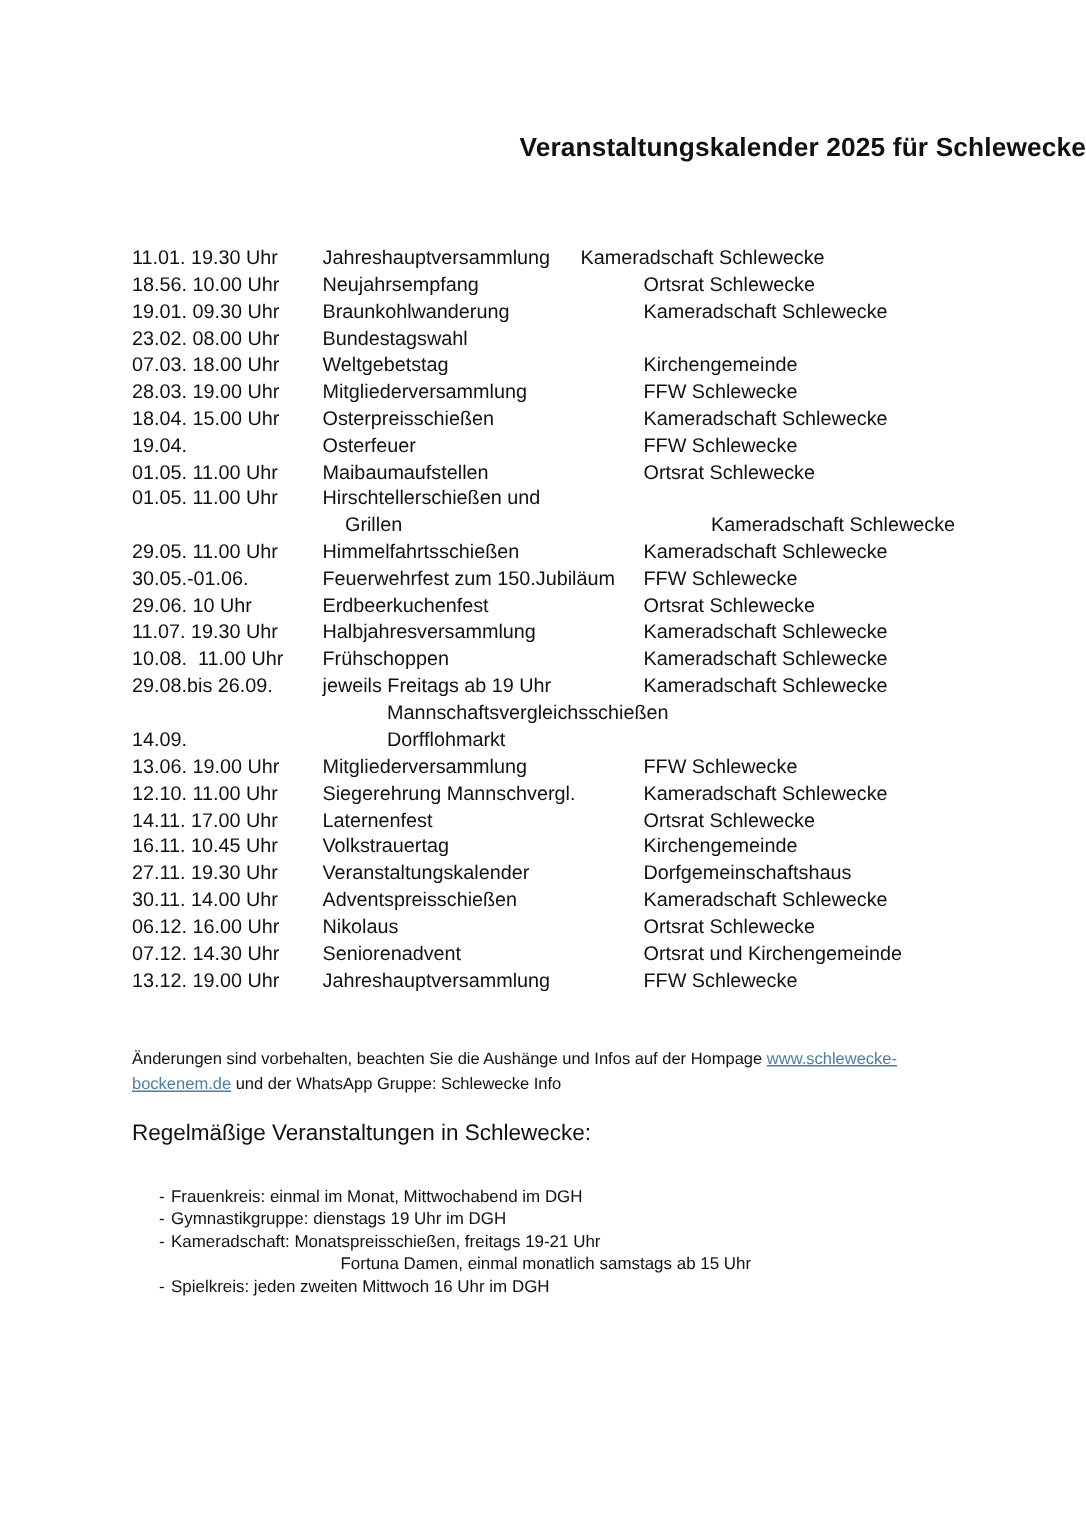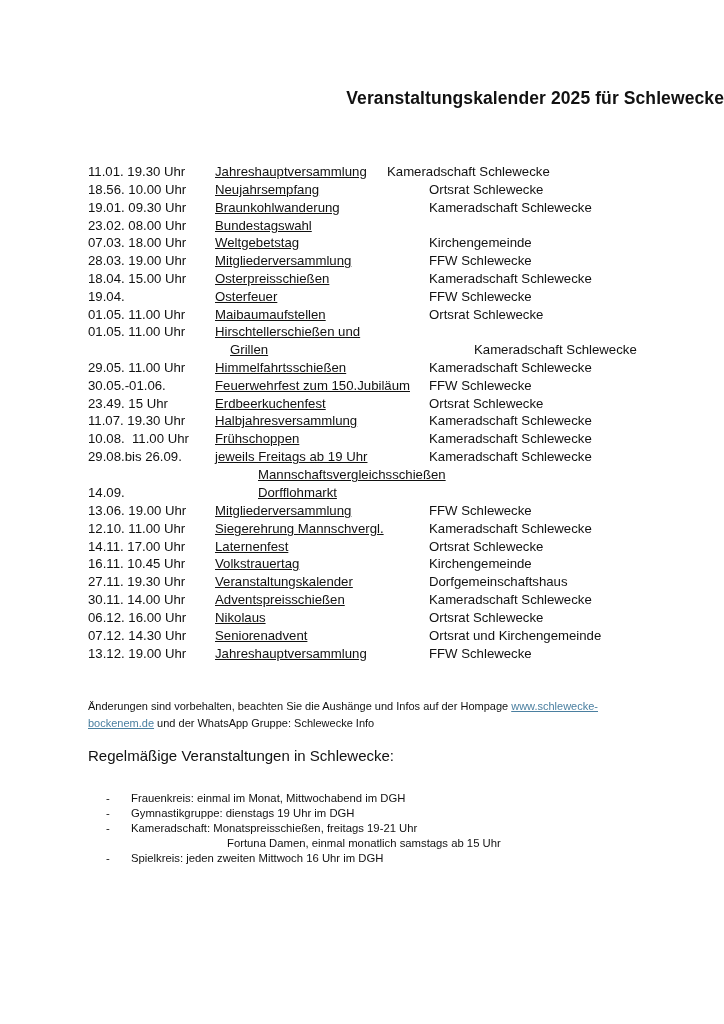--- a/index.html
+++ b/index.html
@@ -3,28 +3,28 @@
   <meta charset="utf-8">
   <style>
     html, body { margin: 0; padding: 0; background: #ffffff; }
     body { width: 724px; height: 1024px; position: relative; overflow: hidden;
            font-family: "Liberation Sans", sans-serif; color: #111; }
     .title { position: absolute; top: 88px; left: 0; width: 724px; text-align: right;
              font-weight: bold; font-size: 17.5px; letter-spacing: 0.1px; }
     .ev { position: absolute; left: 88px; font-size: 13.2px; white-space: nowrap; height: 17.7px; line-height: 17.7px; }
     .ev span { position: absolute; top: 0; white-space: nowrap; }
     .c-date { left: 0; }
-    .c-name { left: 127px; text-decoration: underline; }
+    .c-name { left: 127px; }
     .c-org { left: 341px; }
     .note { position: absolute; top: 698px; left: 88px; width: 540px; font-size: 11px; line-height: 17px; }
     .note a { color: #4a7fa0; text-decoration: underline; }
     .reg-title { position: absolute; top: 730px; left: 88px; font-size: 15px; margin-top: 17px; }
     .reg { position: absolute; left: 88px; font-size: 11.3px; height: 15px; line-height: 15px; white-space: nowrap; }
     .reg .dash { position: absolute; left: 18px; }
-    .reg .txt { position: absolute; left: 43px; }
+    .reg .txt { position: absolute; left: 26px; }
     .reg .txt2 { position: absolute; left: 139px; }
   </style>
 </head>
 <body>
 
 <div class="title">Veranstaltungskalender 2025 für Schlewecke</div>
 
 <div>
   <div class="ev" style="top:163px">
     <span class="c-date">11.01. 19.30 Uhr</span>
@@ -85,21 +85,21 @@
     <span class="c-date">29.05. 11.00 Uhr</span>
     <span class="c-name">Himmelfahrtsschießen</span>
     <span class="c-org">Kameradschaft Schlewecke</span>
   </div>
   <div class="ev" style="top:377px">
     <span class="c-date">30.05.-01.06.</span>
     <span class="c-name">Feuerwehrfest zum 150.Jubiläum</span>
     <span class="c-org">FFW Schlewecke</span>
   </div>
   <div class="ev" style="top:395px">
-    <span class="c-date">23.49. 15 Uhr</span>
+    <span class="c-date">29.06. 10 Uhr</span>
     <span class="c-name">Erdbeerkuchenfest</span>
     <span class="c-org">Ortsrat Schlewecke</span>
   </div>
   <div class="ev" style="top:412px">
     <span class="c-date">11.07. 19.30 Uhr</span>
     <span class="c-name">Halbjahresversammlung</span>
     <span class="c-org">Kameradschaft Schlewecke</span>
   </div>
   <div class="ev" style="top:430px">
     <span class="c-date" style="white-space:pre">10.08.  11.00 Uhr</span>

